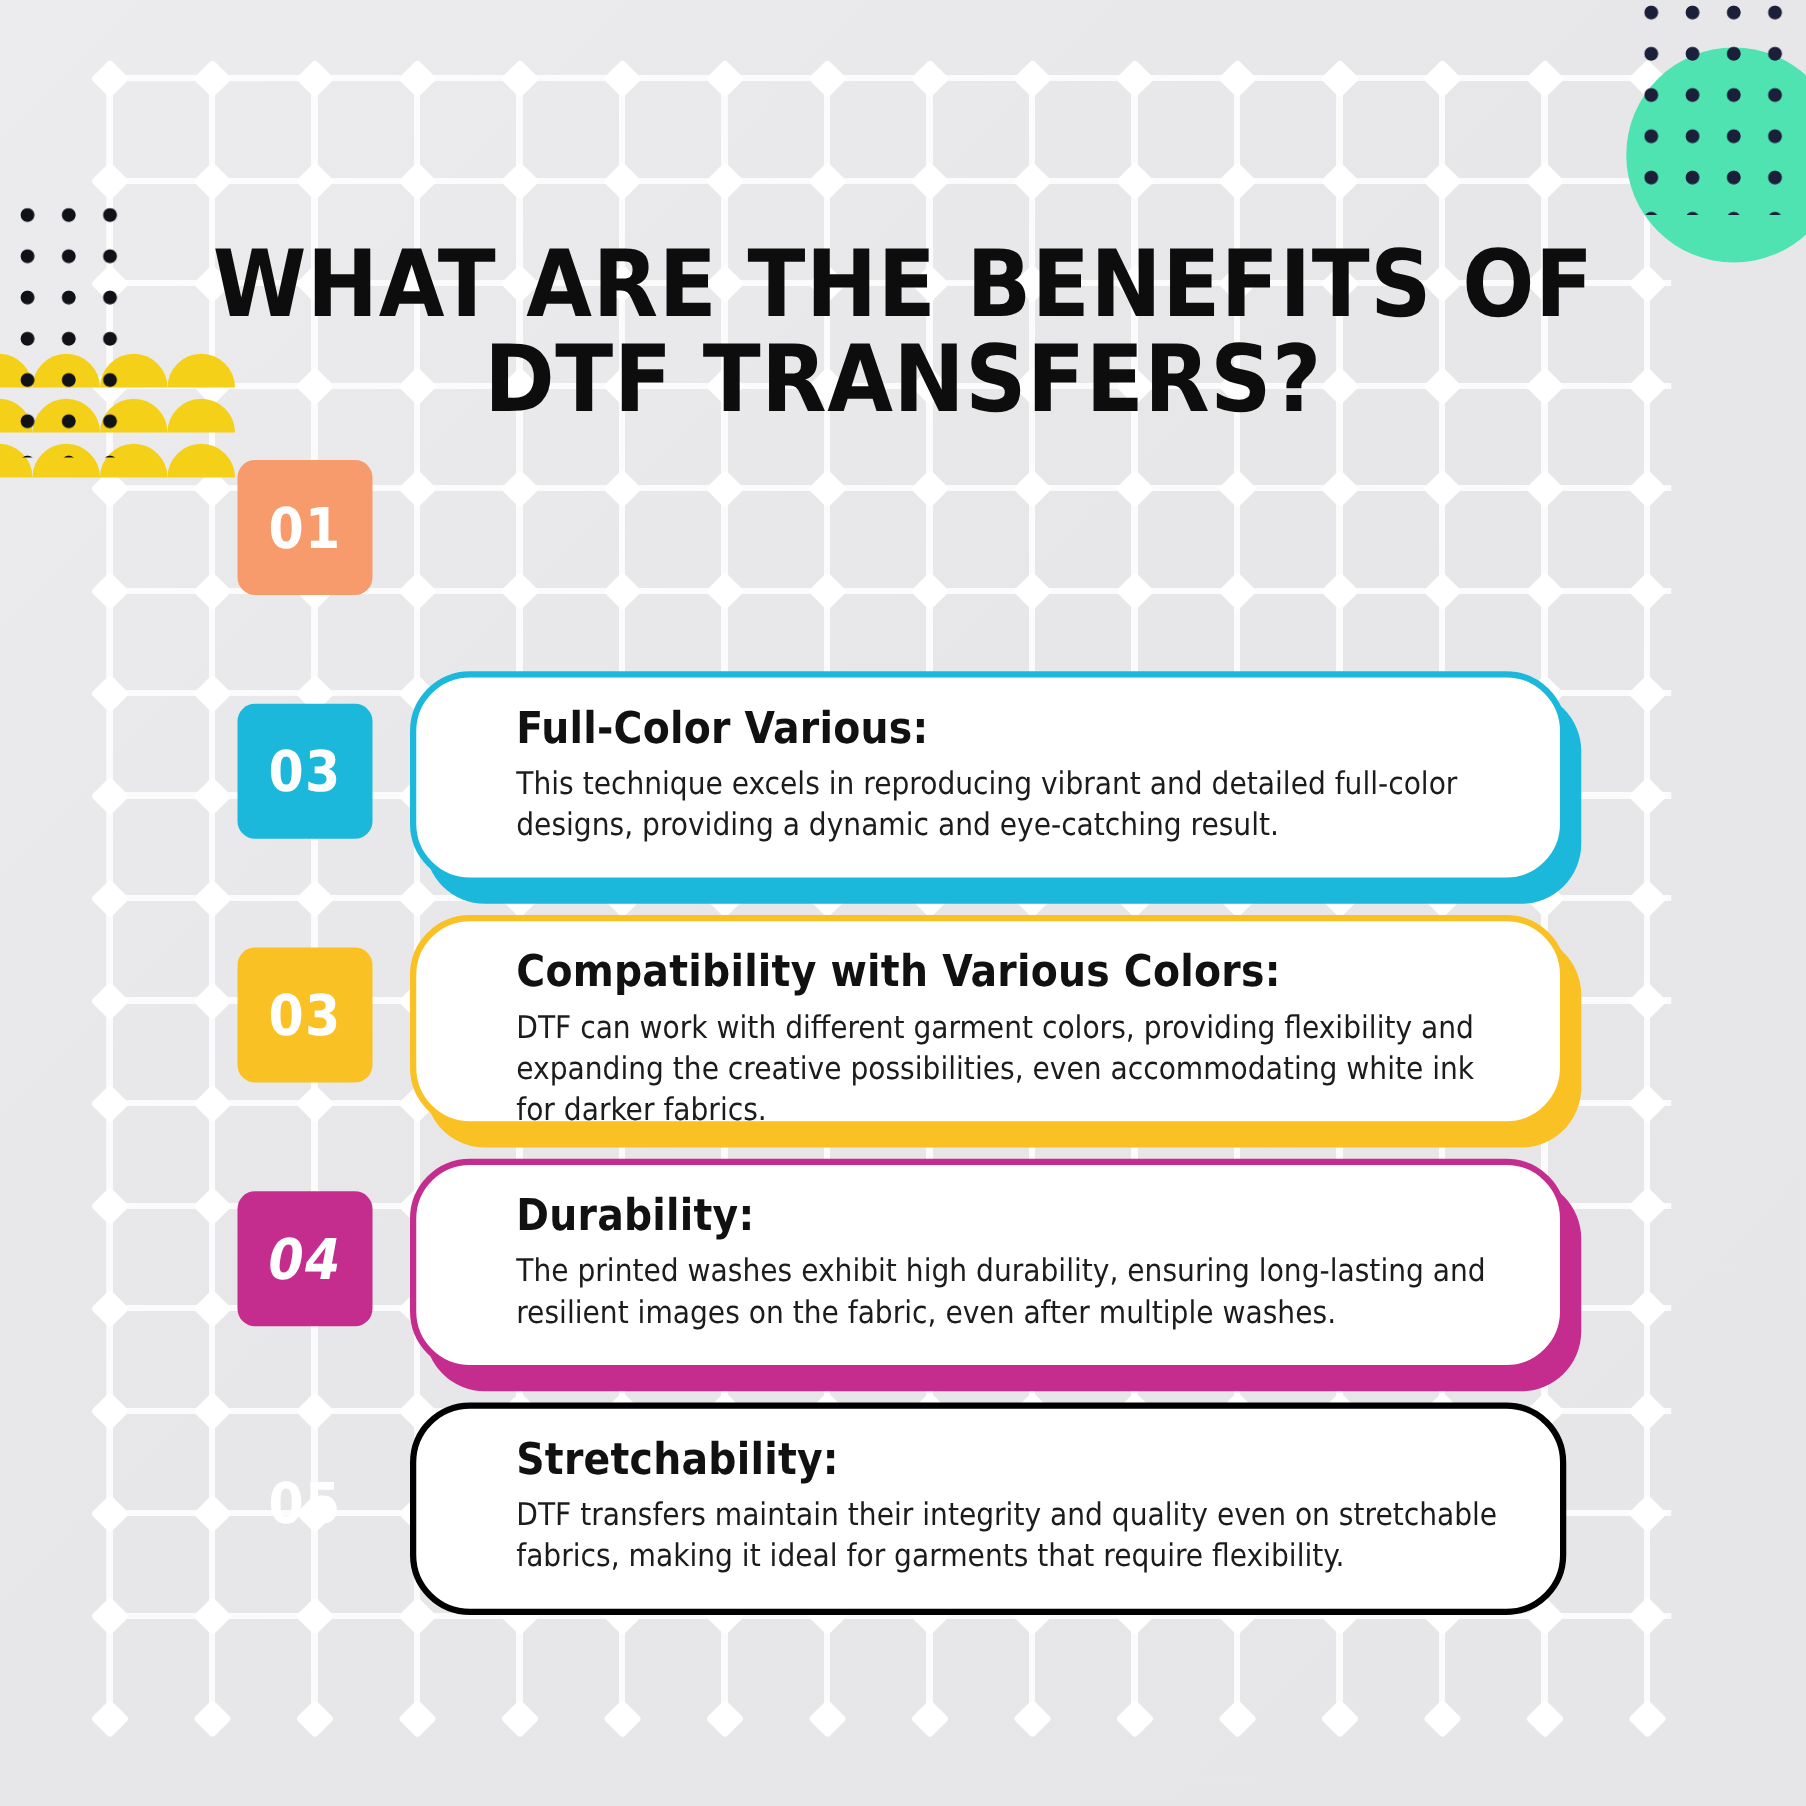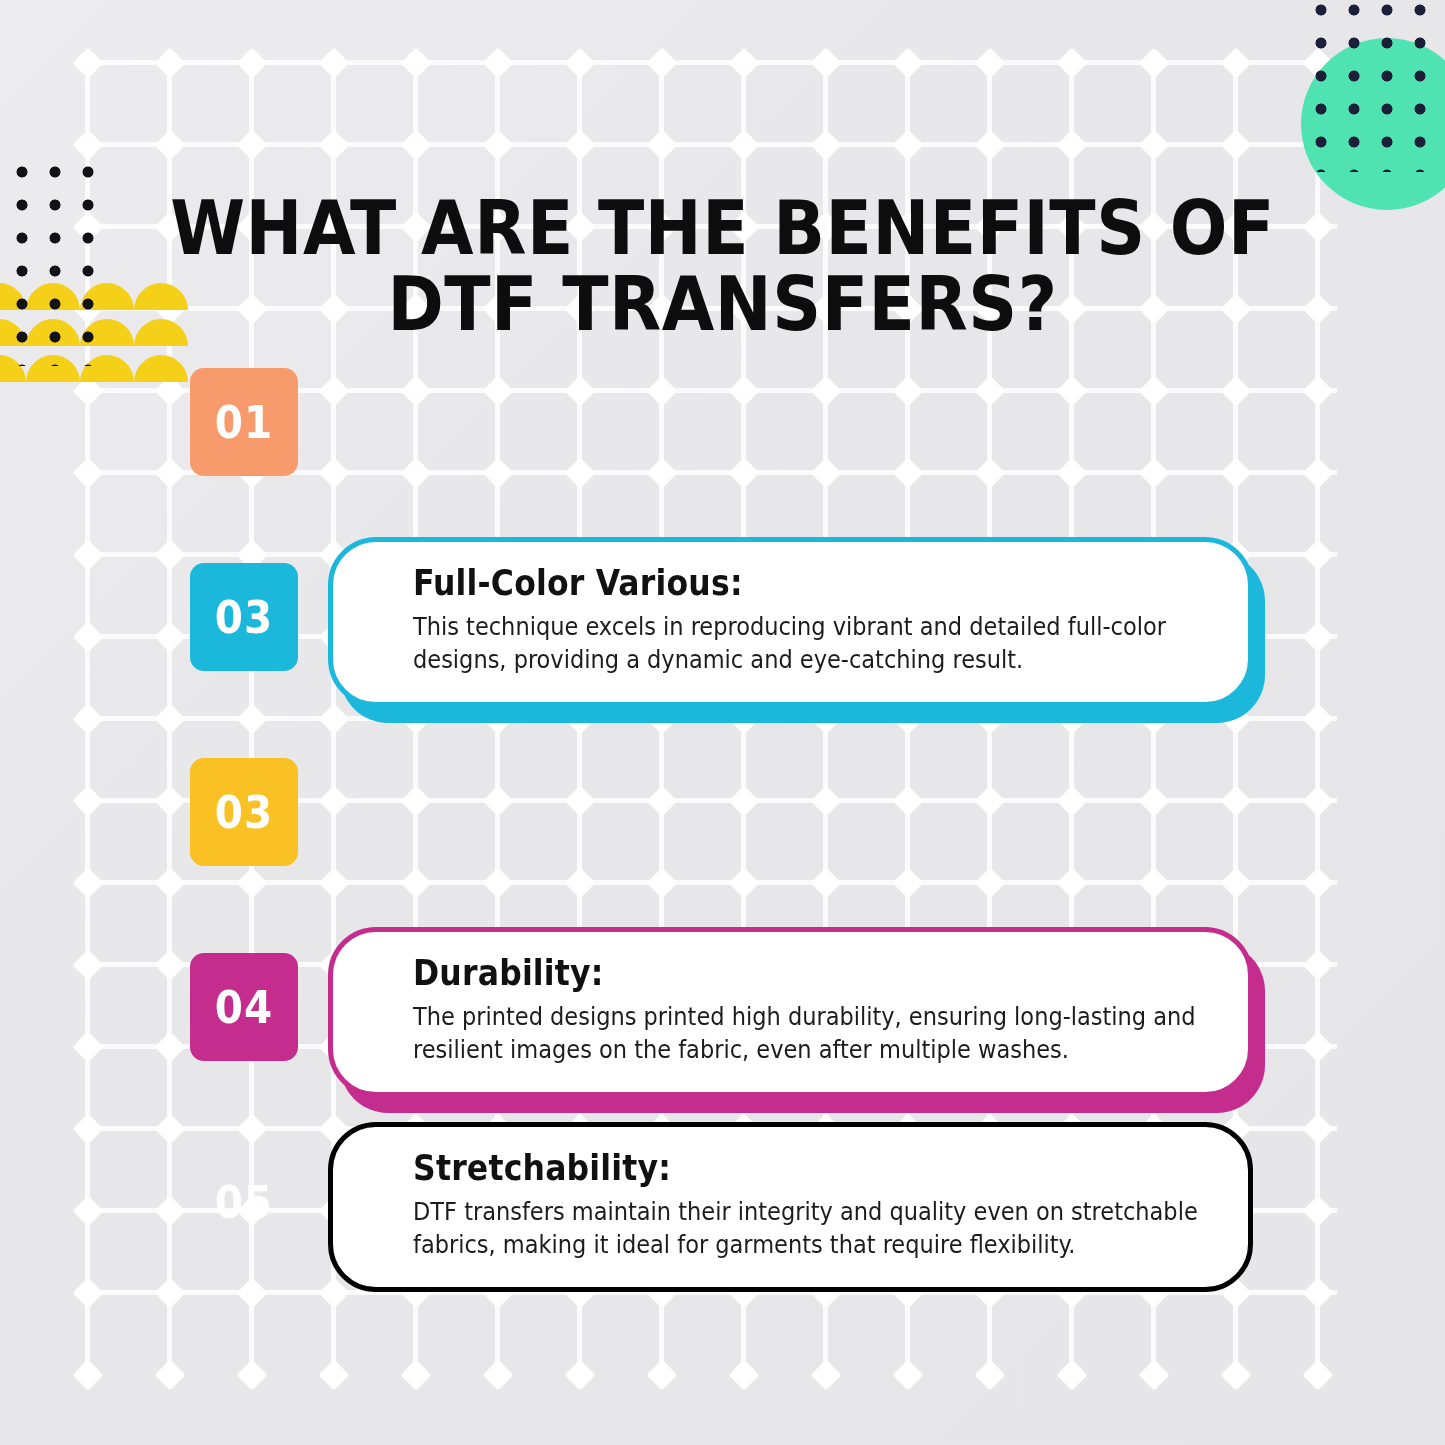--- a/index.html
+++ b/index.html
@@ -519,28 +519,35 @@
         <div class="card-wrap">
           <div class="card-shadow" style="background: rgb(28, 184, 220);"></div>
           <div class="card" style="border-color: rgb(28, 184, 220);">
             <div class="card-heading">Full-Color Various:</div>
             <div class="card-body">This technique excels in reproducing vibrant and detailed full-color designs, providing a dynamic and eye-catching result.</div>
           </div>
         </div>
       </div>
       <div class="item">
         <div class="badge" style="background: rgb(250, 193, 36);">03</div>
+        <div class="card-wrap">
+          <div class="card-shadow" style="background: rgb(250, 193, 36);"></div>
+          <div class="card" style="border-color: rgb(250, 193, 36);">
+            <div class="card-heading">Compatibility with Various Colors:</div>
+            <div class="card-body">DTF can work with different garment colors, providing flexibility and expanding the creative possibilities, even accommodating white ink for darker fabrics.</div>
+          </div>
+        </div>
       </div>
       <div class="item">
-        <div class="badge" style="background: rgb(196, 45, 142);">04</div>
+        <div class="badge" style="background: rgb(196, 45, 142); font-style: italic;">04</div>
         <div class="card-wrap">
           <div class="card-shadow" style="background: rgb(196, 45, 142);"></div>
           <div class="card" style="border-color: rgb(196, 45, 142);">
             <div class="card-heading">Durability:</div>
-            <div class="card-body">The printed designs printed high durability, ensuring long-lasting and resilient images on the fabric, even after multiple washes.</div>
+            <div class="card-body">The printed washes exhibit high durability, ensuring long-lasting and resilient images on the fabric, even after multiple washes.</div>
           </div>
         </div>
       </div>
       <div class="item">
         <div class="badge">05</div>
         <div class="card-wrap">
           <div class="card-shadow"></div>
           <div class="card">
             <div class="card-heading">Stretchability:</div>
             <div class="card-body">DTF transfers maintain their integrity and quality even on stretchable fabrics, making it ideal for garments that require flexibility.</div>

